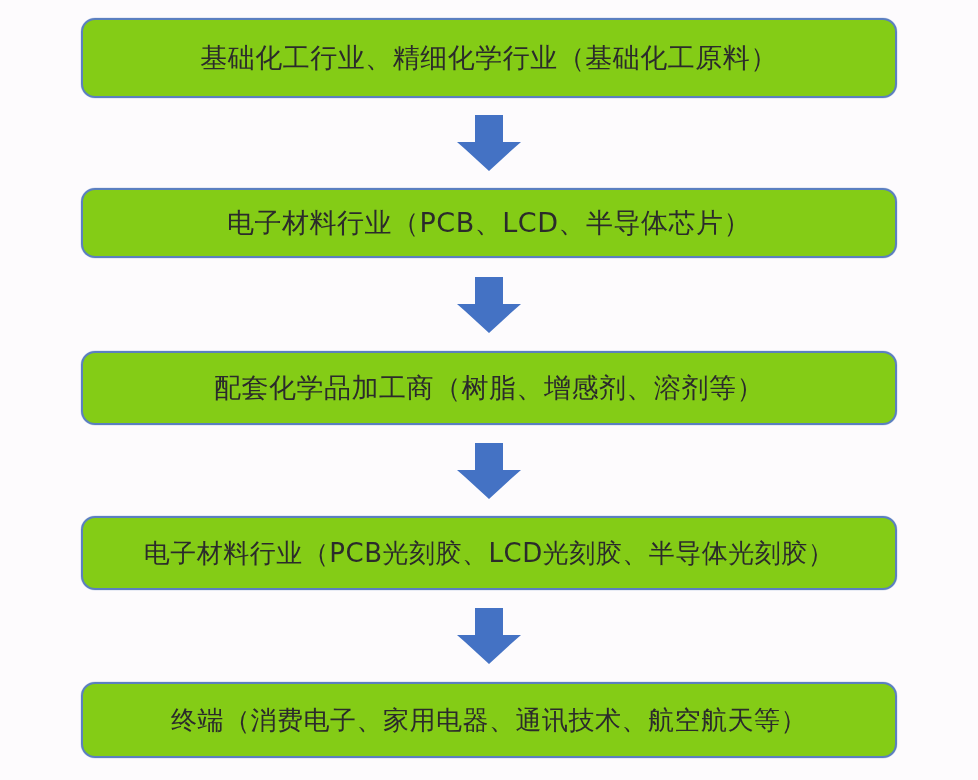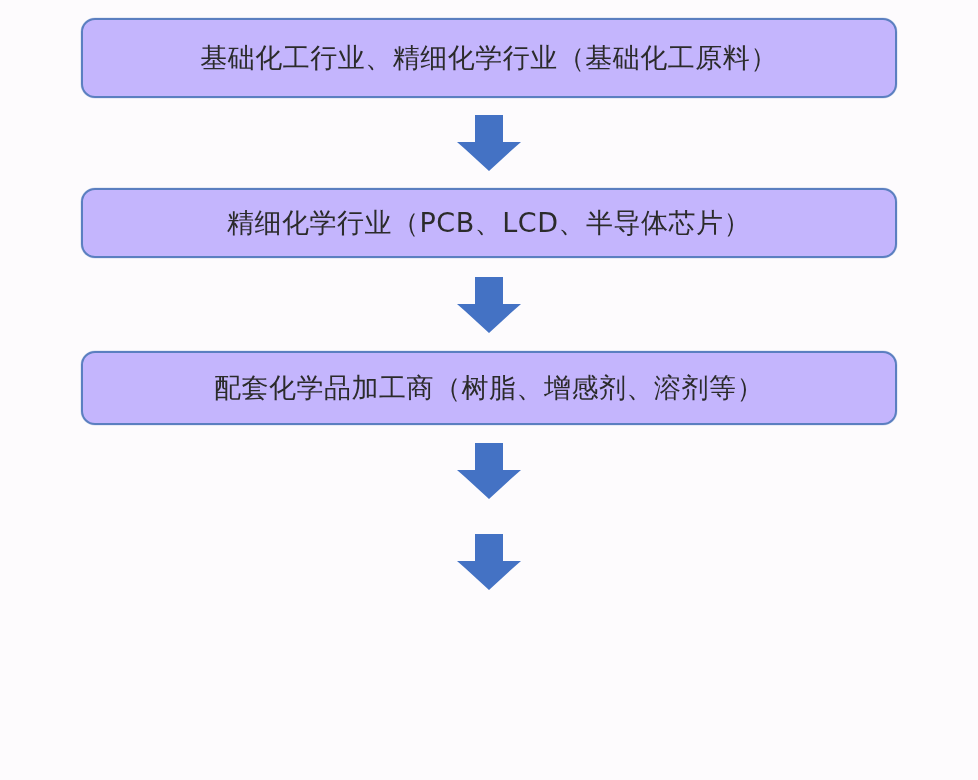--- a/index.html
+++ b/index.html
@@ -32,21 +32,21 @@
     flex-direction: column;
     align-items: center;
   }
 
   
   .node-box {
     box-sizing: border-box;
     width: 816px;
     border: 2px solid #5b7fc0;
     border-radius: 14px;
-    background: #c4b5fd;
+    background: #84cc16;
     display: flex;
     align-items: center;
     justify-content: center;
     text-align: center;
     box-shadow: 0 0 0 0.5px rgba(91,127,192,0.25);
   }
 
   .node-label {
     color: #2b2b2b;
     font-size: 27px;
@@ -95,41 +95,47 @@
       <span class="node-label">基础化工行业、精细化学行业（基础化工原料）</span>
     </div>
 
     <div class="arrow-wrap arrow-gap-0">
       <svg class="arrow-svg" viewBox="0 0 68 60" aria-hidden="true">
         <path d="M20,2 L48,2 L48,29 L66,29 L58,36 L34,58 L10,36 L2,29 L20,29 Z" fill="#4472c4"></path>
       </svg>
     </div>
 
     <div class="node-box node-row-1">
-      <span class="node-label">精细化学行业（PCB、LCD、半导体芯片）</span>
+      <span class="node-label">电子材料行业（PCB、LCD、半导体芯片）</span>
     </div>
 
     <div class="arrow-wrap arrow-gap-1">
       <svg class="arrow-svg" viewBox="0 0 68 60" aria-hidden="true">
         <path d="M20,2 L48,2 L48,29 L66,29 L58,36 L34,58 L10,36 L2,29 L20,29 Z" fill="#4472c4"></path>
       </svg>
     </div>
 
     <div class="node-box node-row-2">
       <span class="node-label">配套化学品加工商（树脂、增感剂、溶剂等）</span>
     </div>
 
     <div class="arrow-wrap arrow-gap-2">
       <svg class="arrow-svg" viewBox="0 0 68 60" aria-hidden="true">
         <path d="M20,2 L48,2 L48,29 L66,29 L58,36 L34,58 L10,36 L2,29 L20,29 Z" fill="#4472c4"></path>
       </svg>
     </div>
 
+    <div class="node-box node-row-3">
+      <span class="node-label">电子材料行业（PCB光刻胶、LCD光刻胶、半导体光刻胶）</span>
+    </div>
 
     <div class="arrow-wrap arrow-gap-3">
       <svg class="arrow-svg" viewBox="0 0 68 60" aria-hidden="true">
         <path d="M20,2 L48,2 L48,29 L66,29 L58,36 L34,58 L10,36 L2,29 L20,29 Z" fill="#4472c4"></path>
       </svg>
     </div>
 
+    <div class="node-box node-row-4">
+      <span class="node-label">终端（消费电子、家用电器、通讯技术、航空航天等）</span>
+    </div>
 
   </div>
 </div>
 
 </body></html>

